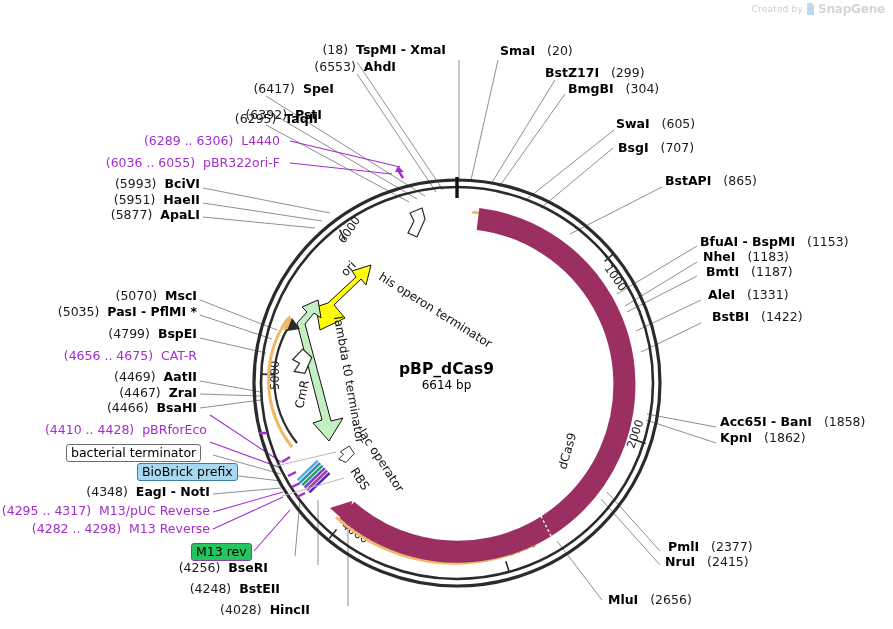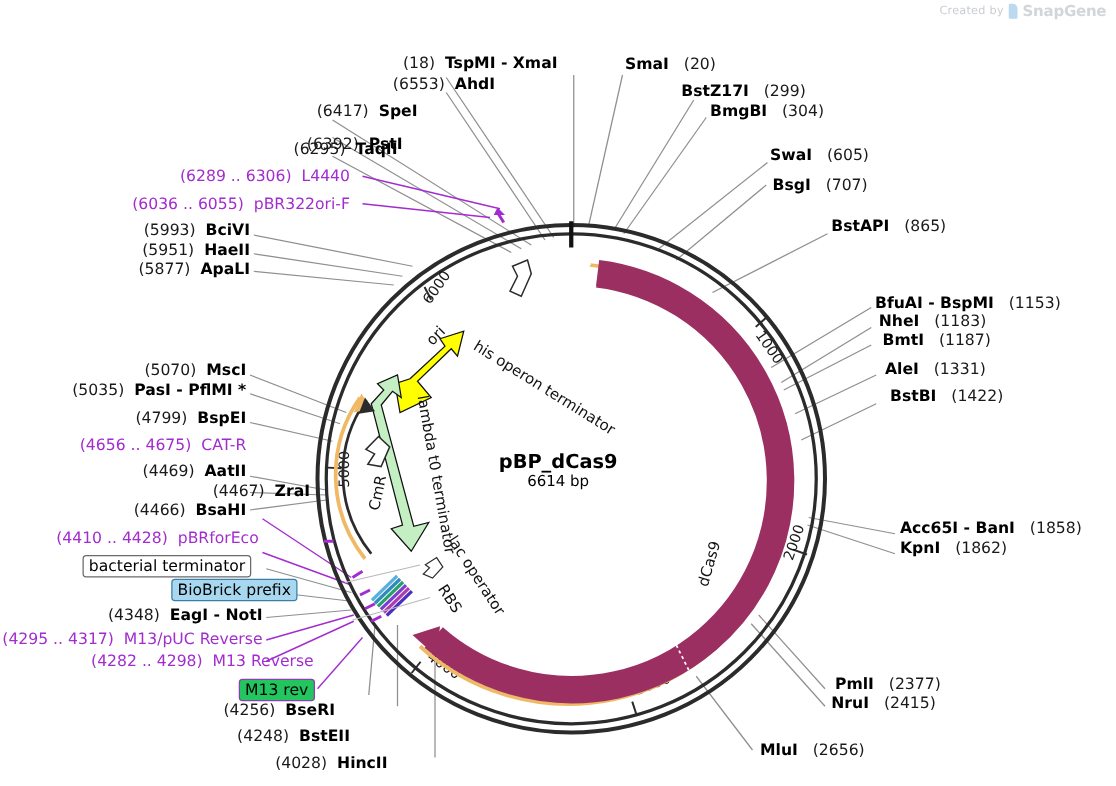--- a/index.html
+++ b/index.html
@@ -344,21 +344,21 @@
 
   <div class="lab feat left" style="left:0px;top:349px;width:197px;">
     <span class="pos">(4656 .. 4675)</span>
     &nbsp;<span class="enz">CAT-R</span>
   </div>
 
   <div class="lab left" style="left:0px;top:370px;width:197px;">
     <span class="pos">(4469)</span>
     &nbsp;<span class="enz">AatII</span>
   </div>
-  <div class="lab left" style="left:16px;top:386px;width:197px;padding-left:35px;">
+  <div class="lab left" style="left:0px;top:386px;width:197px;">
     <span class="pos">(4467)</span>
     &nbsp;<span class="enz">ZraI</span>
   </div>
   <div class="lab left" style="left:0px;top:401px;width:197px;">
     <span class="pos">(4466)</span>
     &nbsp;<span class="enz">BsaHI</span>
   </div>
 
   <div class="lab feat left" style="left:0px;top:423px;width:207px;">
     <span class="pos">(4410 .. 4428)</span>
@@ -370,21 +370,21 @@
 
   <div class="lab left" style="left:0px;top:485px;width:210px;">
     <span class="pos">(4348)</span>
     &nbsp;<span class="enz">EagI - NotI</span>
   </div>
 
   <div class="lab feat left" style="left:0px;top:504px;width:210px;">
     <span class="pos">(4295 .. 4317)</span>
     &nbsp;<span class="enz">M13/pUC Reverse</span>
   </div>
-  <div class="lab feat left" style="left:0px;top:522px;width:210px;margin-left:41px;">
+  <div class="lab feat left" style="left:0px;top:522px;width:210px;">
     <span class="pos">(4282 .. 4298)</span>
     &nbsp;<span class="enz">M13 Reverse</span>
   </div>
 
   <div class="boxlab violet" style="left:191px;top:543px;">M13 rev</div>
 
   <div class="lab left" style="left:0px;top:561px;width:268px;">
     <span class="pos">(4256)</span>
     &nbsp;<span class="enz">BseRI</span>
   </div>

